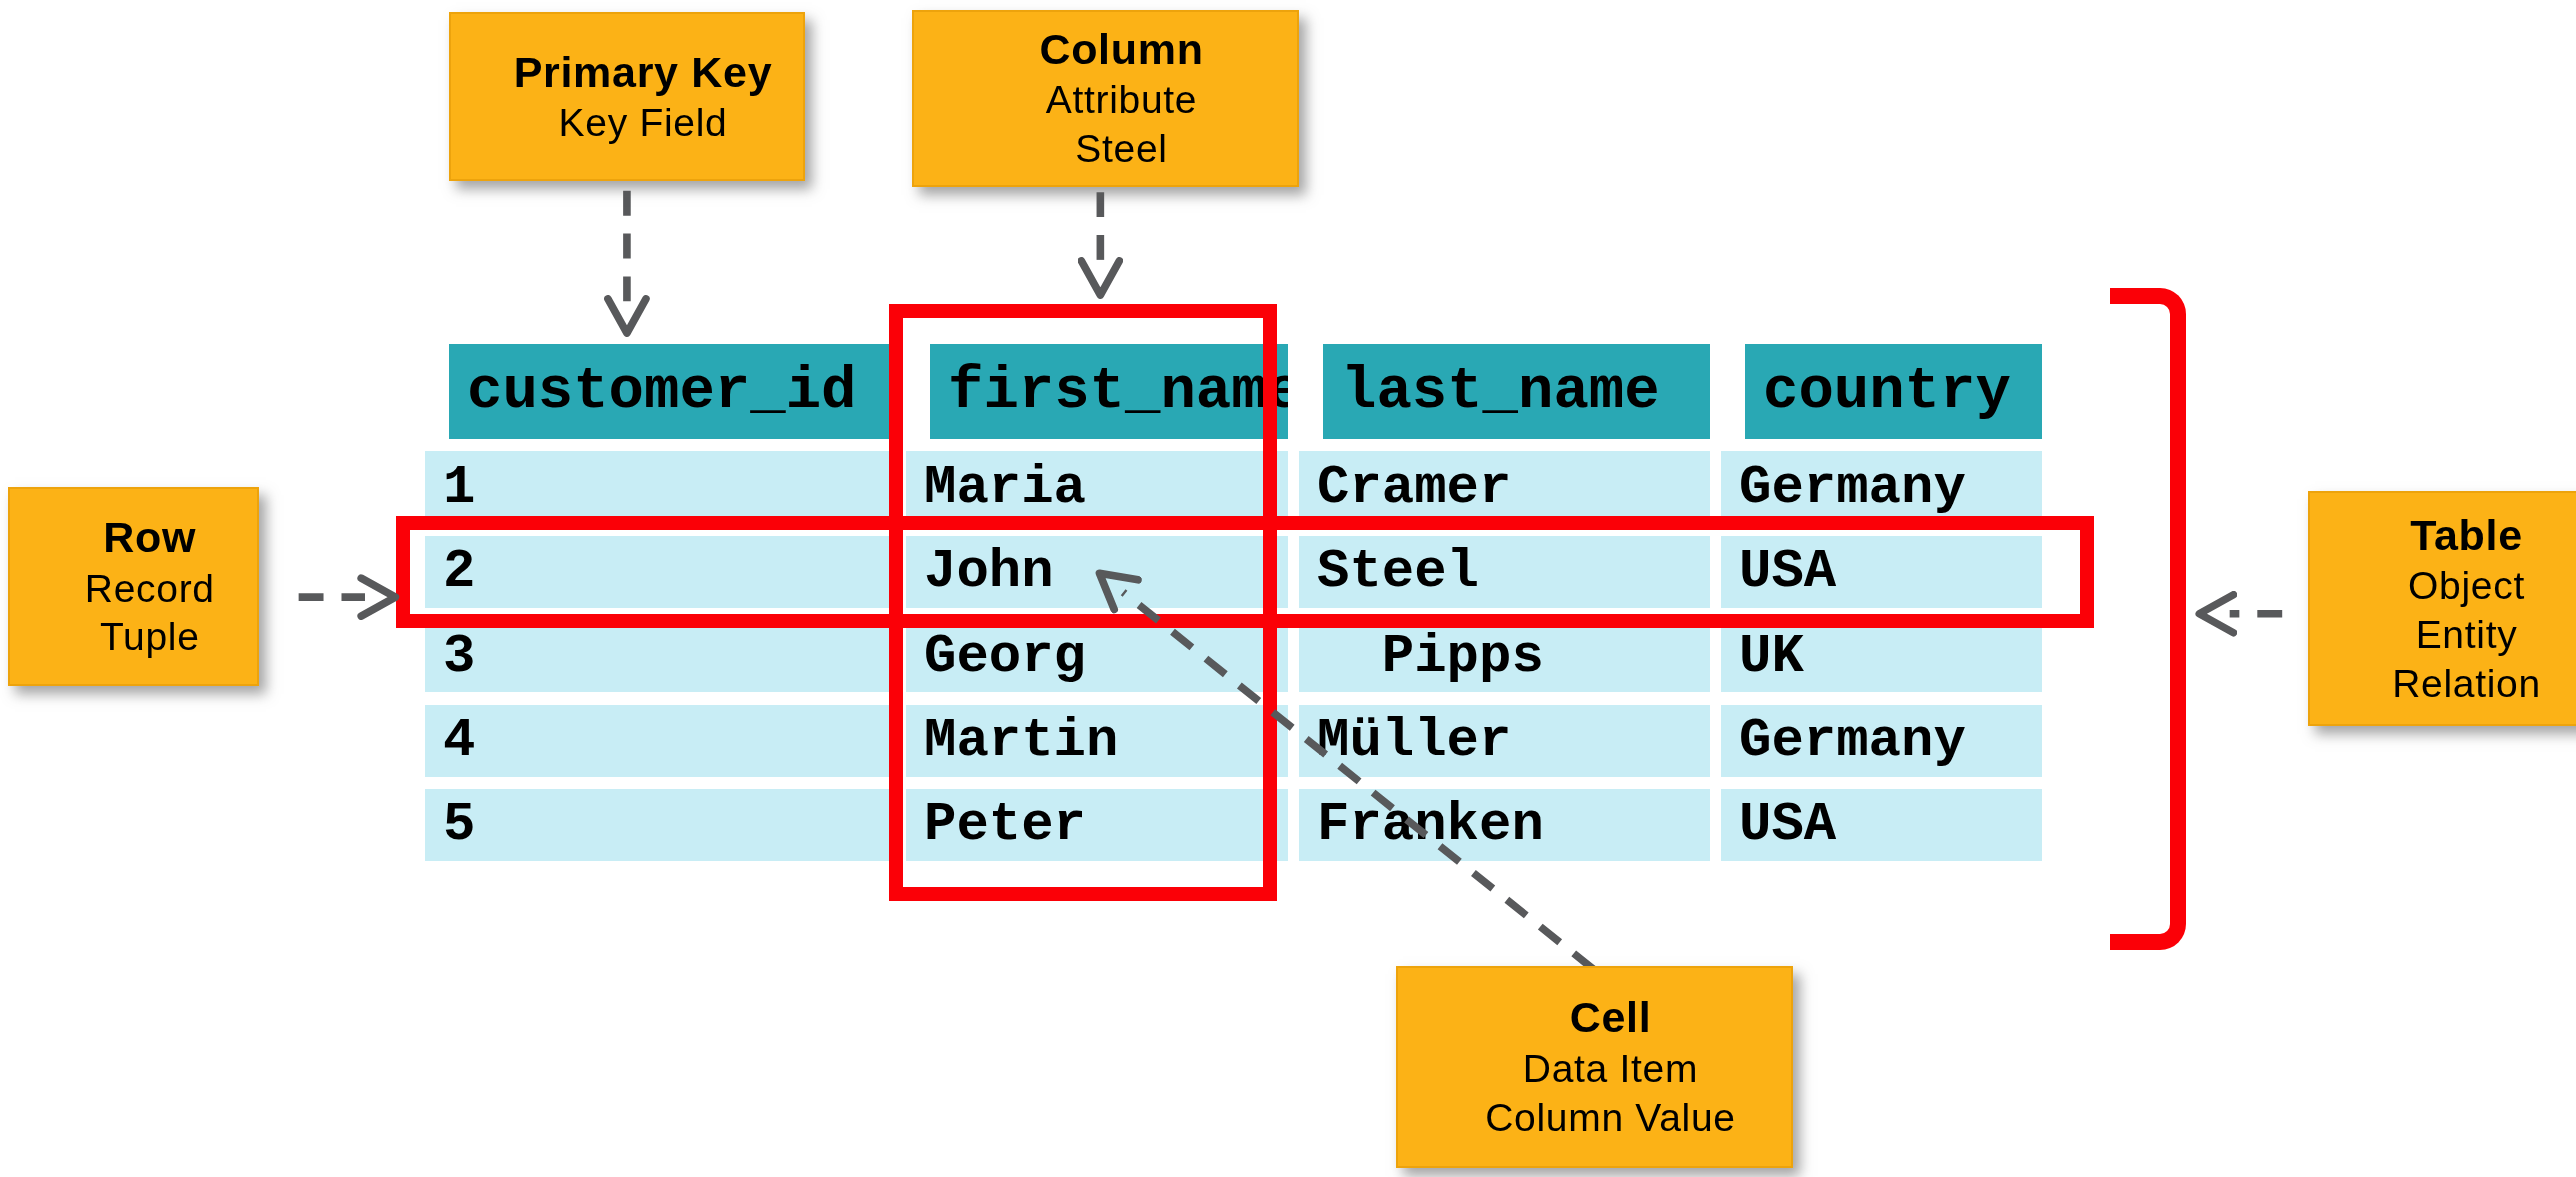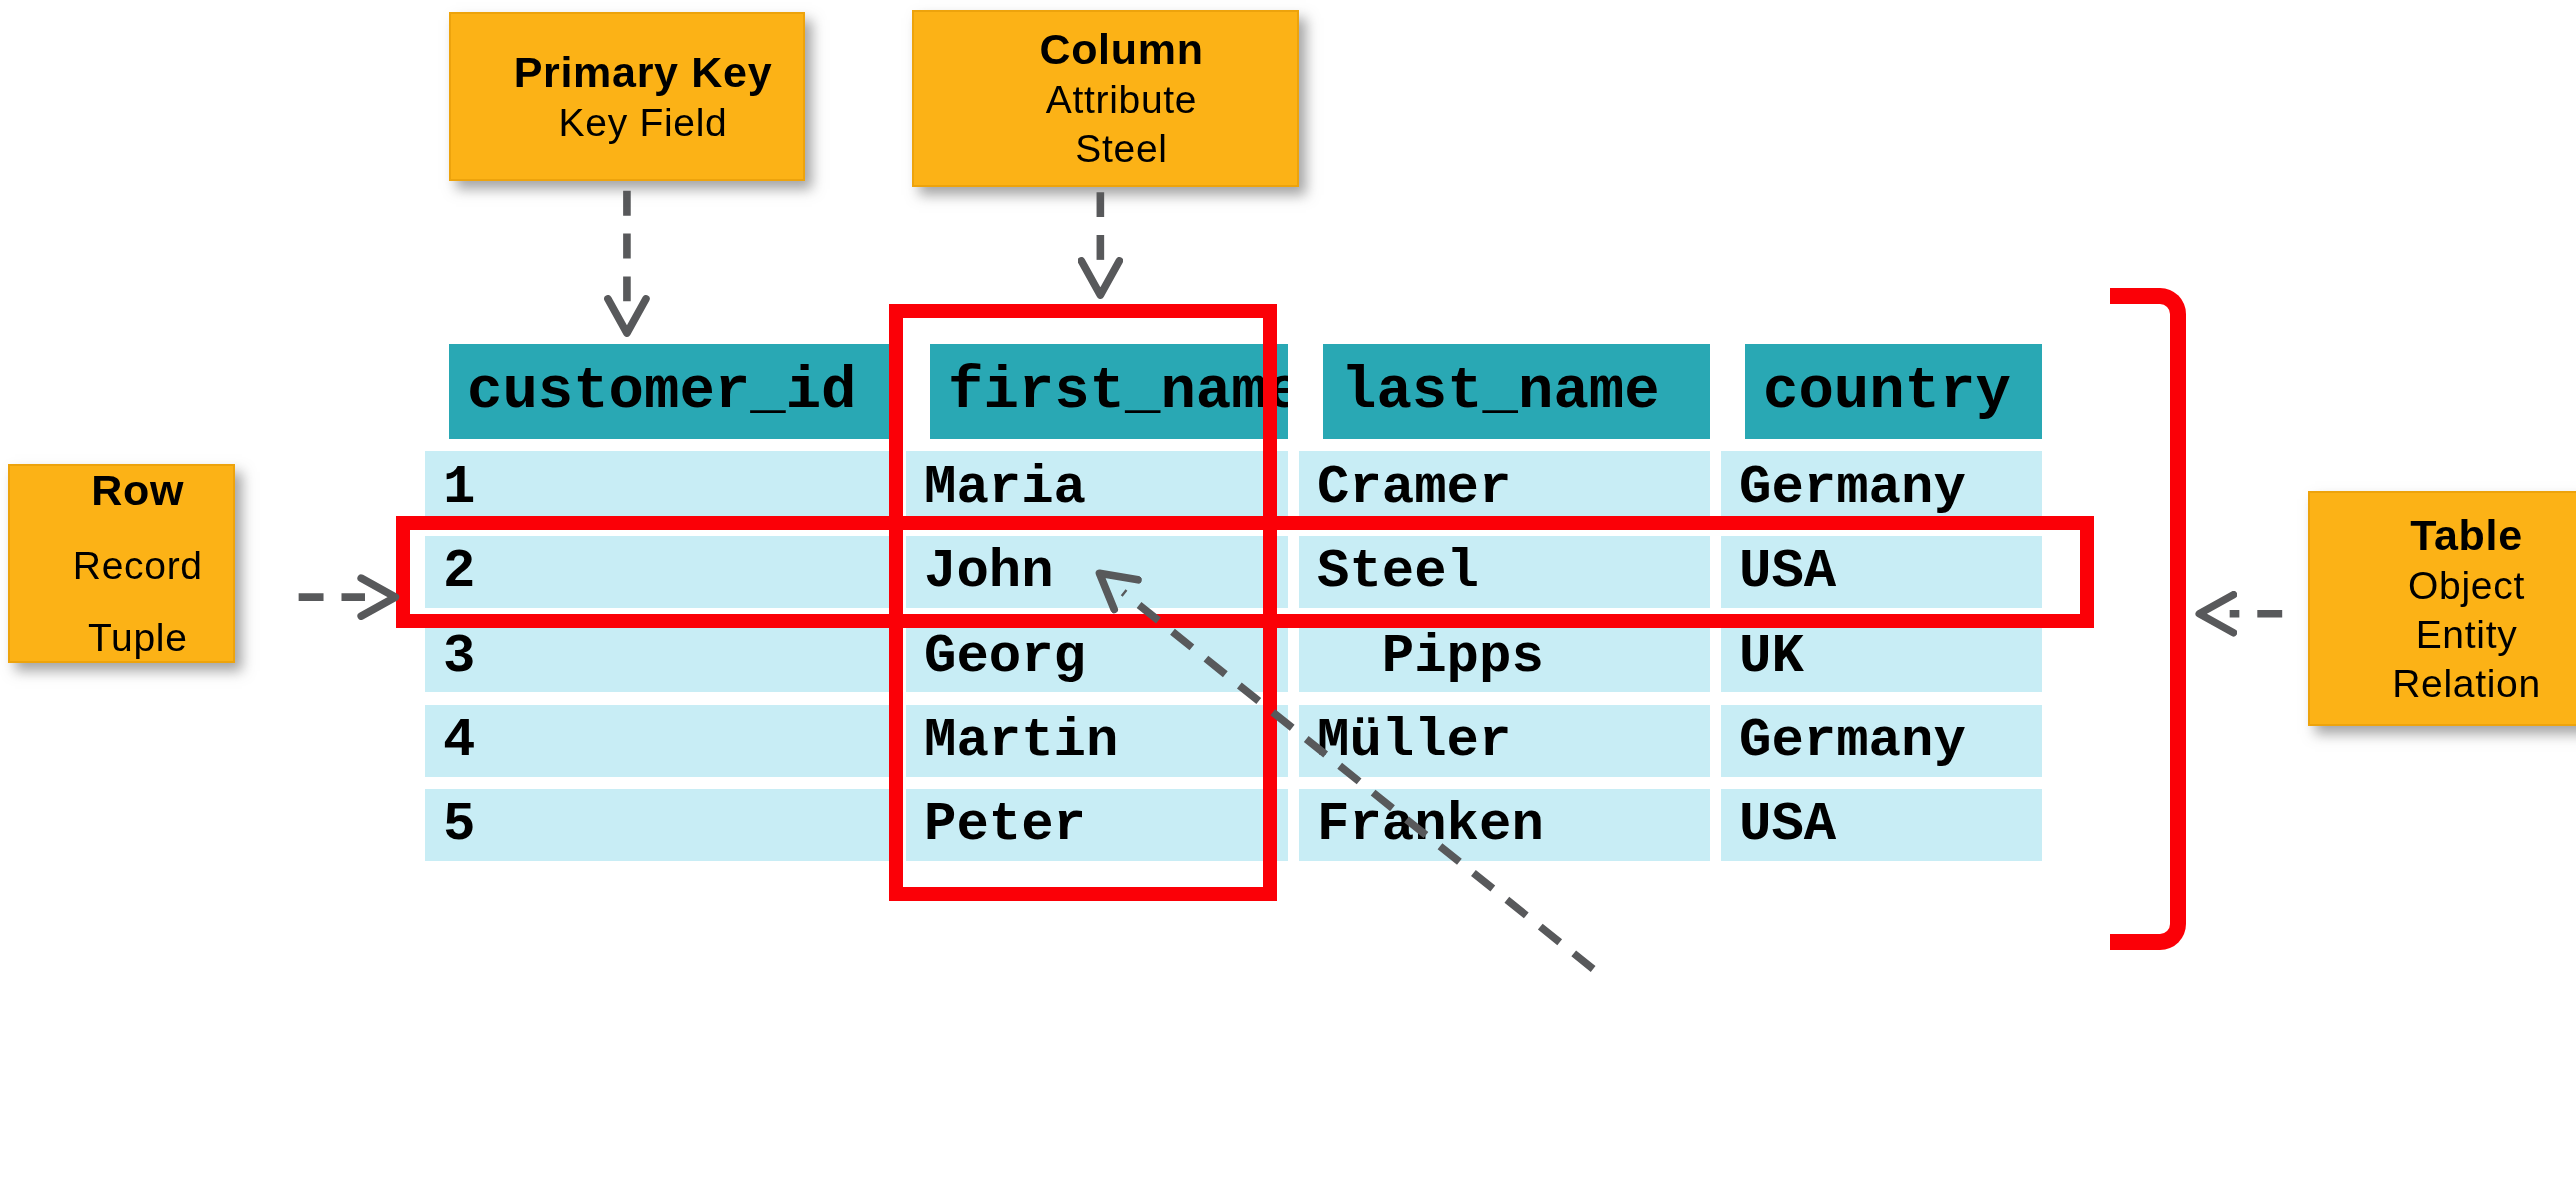--- a/index.html
+++ b/index.html
@@ -45,21 +45,21 @@
     background:#FCB216; border:2.8px solid #EDA30C;
     box-shadow:7px 8.3px 12.4px rgba(90,90,90,.55);
     display:flex; flex-direction:column; align-items:center; justify-content:center;
     text-align:center; color:#000; z-index:4;padding-left:32px;
   }
   .co-title { font-weight:700; font-size:43px; line-height:1.25; letter-spacing:0.7px; }
   .co-line  { font-weight:400; font-size:39px; line-height:1.25; letter-spacing:0.7px; }
 
   #co-pk    { left:449px;  top:12.4px;   width:356px; height:169px; }
   #co-col   { left:912px; top:9.7px;   width:387px; height:177px; }
-  #co-row   { left:8.3px;   top:464px;  width:227px; height:199px;gap:24px; }
+  #co-row   { left:8.3px;   top:487px;  width:251px; height:199px; }
   #co-table { left:2284px; top:491px;  width:285px; height:235px;margin-left:24px; }
   #co-cell  { left:1396px; top:966px; width:397px; height:202px; }
 </style>
 </head>
 <body>
 
 <div class="canvas">
 
   <div class="db-table">
     <div class="th">customer_id</div>
@@ -129,15 +129,20 @@
     <div class="co-line">Tuple</div>
   </div>
 
   <div class="callout" id="co-table">
     <div class="co-title">Table</div>
     <div class="co-line">Object</div>
     <div class="co-line">Entity</div>
     <div class="co-line">Relation</div>
   </div>
 
+  <div class="callout" id="co-cell">
+    <div class="co-title">Cell</div>
+    <div class="co-line">Data Item</div>
+    <div class="co-line">Column Value</div>
+  </div>
 
 </div>
 
 
 </body></html>

